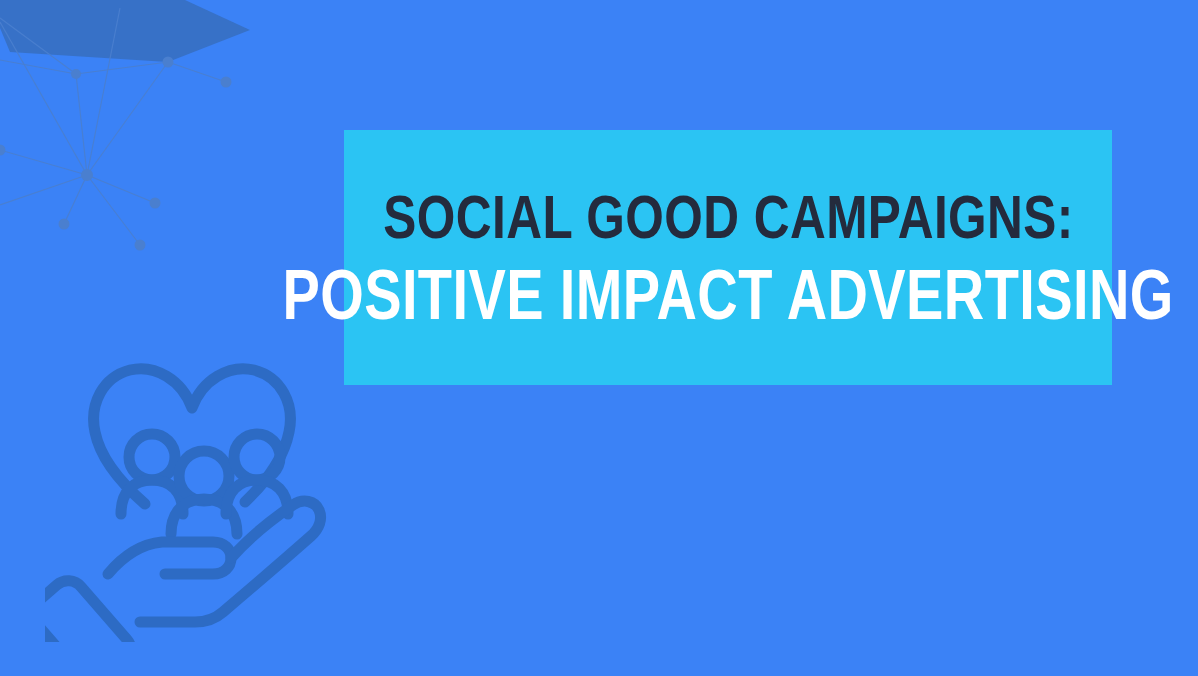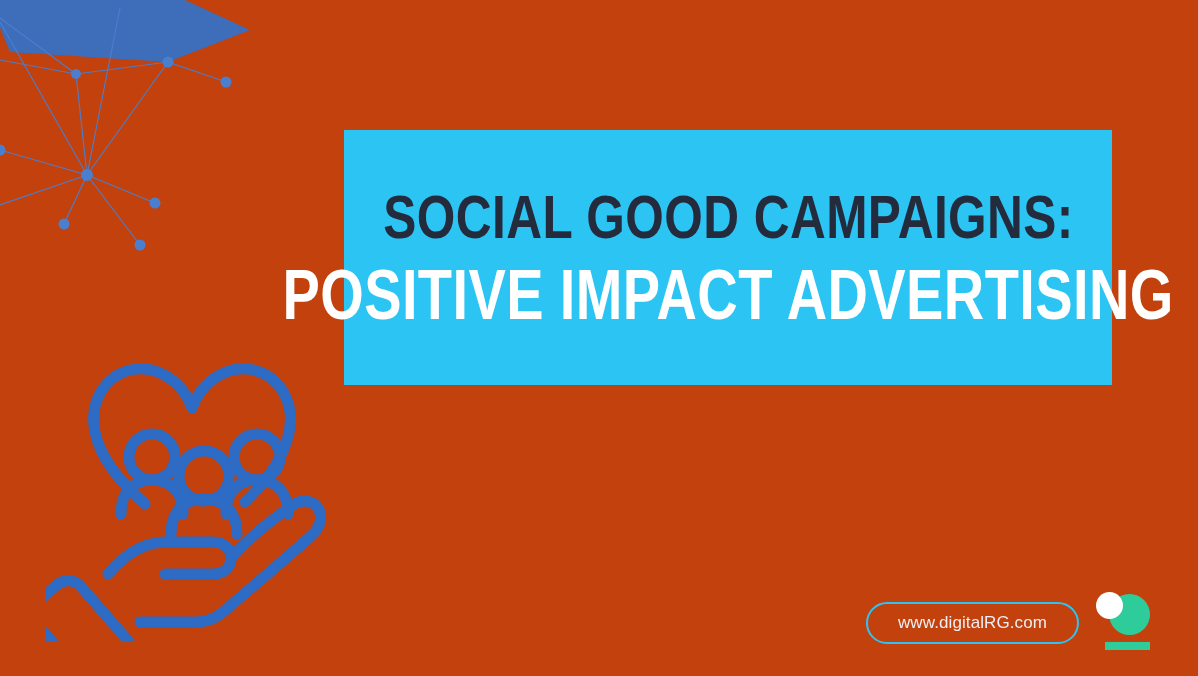--- a/index.html
+++ b/index.html
@@ -7,21 +7,21 @@
     padding: 0;
     background: #1d2333;
   }
   body {
     font-family: "Liberation Sans", sans-serif;
   }
   #slide {
     position: relative;
     width: 1198px;
     height: 676px;
-    background: #c2410c;
+    background: #3b82f6;
     overflow: hidden;
   }
 
   
   #network-graphic {
     position: absolute;
     left: 0;
     top: 0;
     width: 270px;
     height: 270px;
@@ -199,24 +199,14 @@
 
       <rect x="8" y="228" width="58" height="104" rx="17" ry="17" transform="rotate(-41 37 280)"></rect>
     </g>
   </svg>
 
   <div id="title-banner">
     <div class="title-line" id="title-line-1">SOCIAL GOOD CAMPAIGNS:</div>
     <div class="title-line" id="title-line-2">POSITIVE IMPACT ADVERTISING</div>
   </div>
 
-  <div id="footer-bar">
-    <div id="url-pill">
-      <span id="url-text">www.digitalRG.com</span>
-    </div>
-    <div id="brand-logo">
-      <div id="logo-circle-green"></div>
-      <div id="logo-circle-white"></div>
-      <div id="logo-bar-green"></div>
-    </div>
-  </div>
 
 </div>
 
 </body></html>

